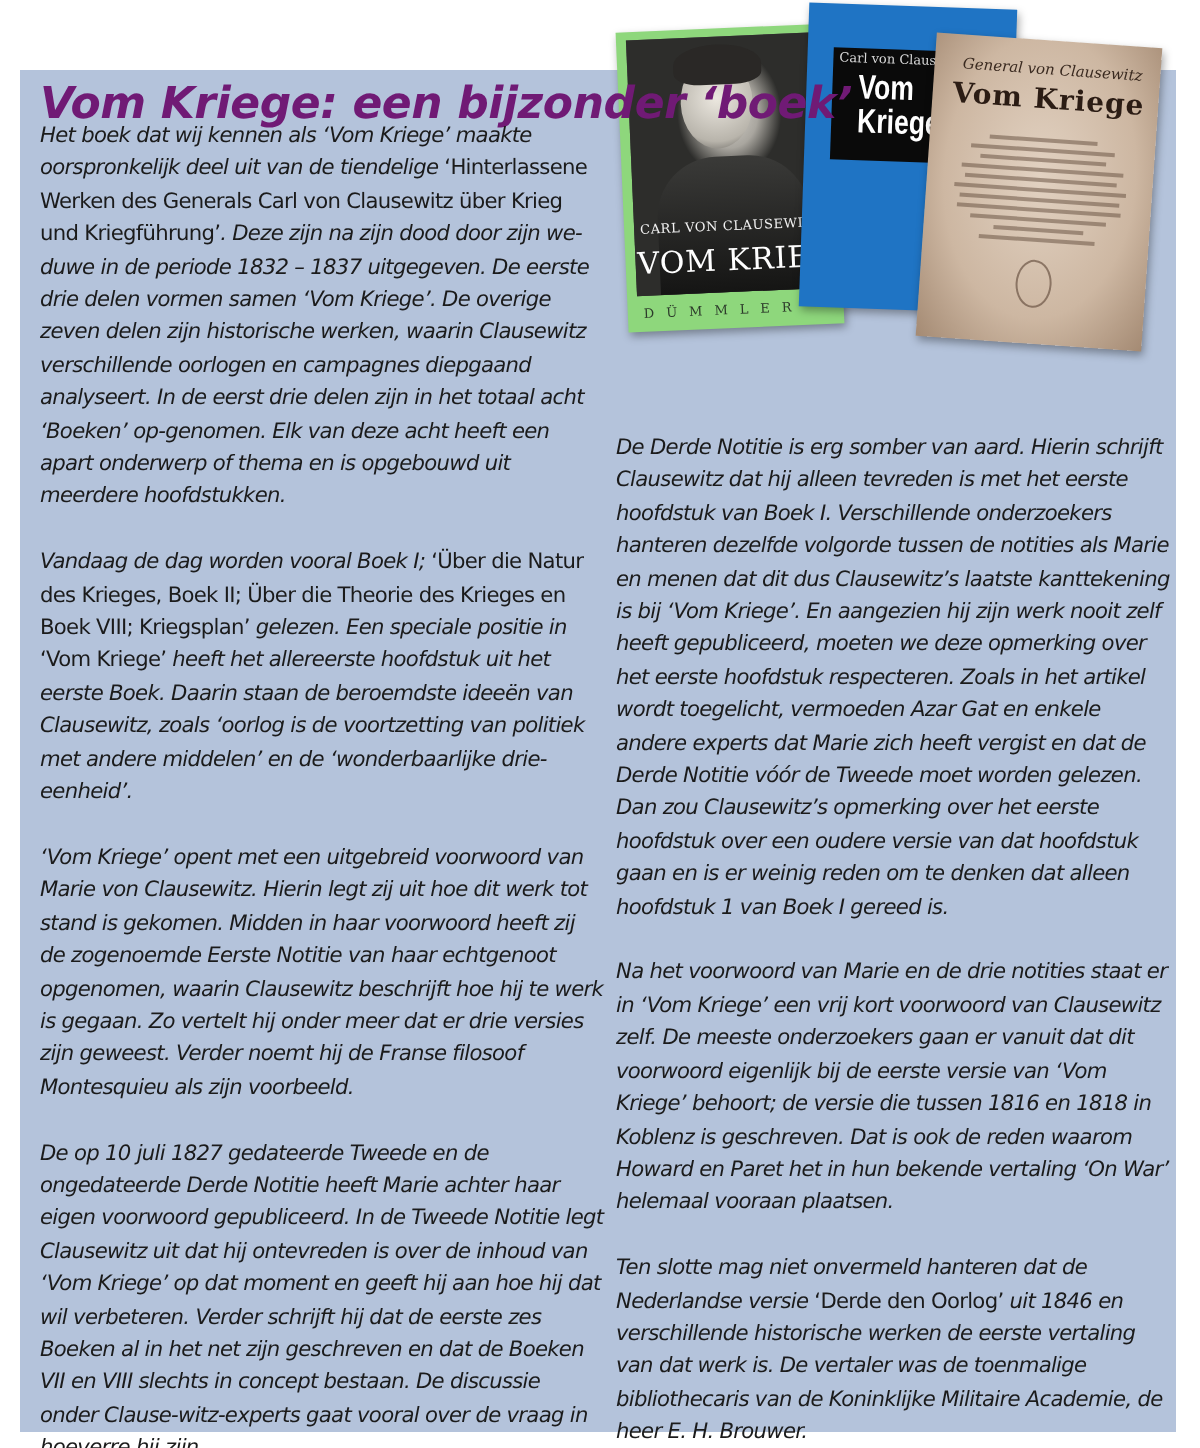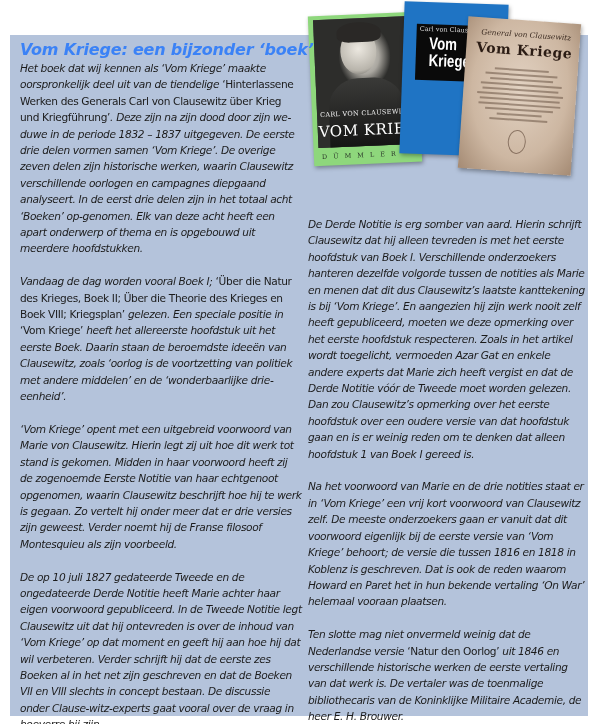--- a/index.html
+++ b/index.html
@@ -7,21 +7,21 @@
     width: 600px; height: 724px; background: #ffffff; position: relative; overflow: hidden;
     font-family: "DejaVu Sans", "Liberation Sans", sans-serif;
   }
   .panel {
     position: absolute; left: 10px; top: 35px; width: 578px; height: 681px;
     background: #b4c3db;
   }
   .heading {
     position: absolute; left: 20px; top: 40px; margin: 0;
     font-family: "DejaVu Sans", sans-serif; font-weight: bold; font-style: italic;
-    font-size: 16px; color: #3b82f6; letter-spacing: -0.2px; white-space: nowrap;
+    font-size: 22px; color: #701a75; letter-spacing: -0.2px; white-space: nowrap;
   }
   .col {
     position: absolute; font-family: "DejaVu Sans", sans-serif; font-size: 10.6px;
     line-height: 16.4px; color: #1b1b1b; letter-spacing: -0.35px;
   }
   .col p { margin: 0 0 16.4px 0; }
   .col p.tight { margin-bottom: 0; }
   .col-left { left: 20px; top: 60px; width: 282px; }
   .col-right { left: 308px; top: 216px; width: 280px; }
   .i { font-style: italic; }
@@ -149,15 +149,15 @@
     <span class="i">Vandaag de dag worden vooral Boek I; </span><span class="n">‘Über die Natur des Krieges, Boek II; Über die Theorie des Krieges en Boek VIII; Kriegsplan’</span><span class="i"> gelezen. Een speciale positie in </span><span class="n">‘Vom Kriege’</span><span class="i"> heeft het allereerste hoofdstuk uit het eerste Boek. Daarin staan de beroemdste ideeën van Clausewitz, zoals ‘oorlog is de voortzetting van politiek met andere middelen’ en de ‘wonderbaarlijke drie-eenheid’.</span>
   </p>
   <p class="i">‘Vom Kriege’ opent met een uitgebreid voorwoord van Marie von Clausewitz. Hierin legt zij uit hoe dit werk tot stand is gekomen. Midden in haar voorwoord heeft zij de zogenoemde Eerste Notitie van haar echtgenoot opgenomen, waarin Clausewitz beschrijft hoe hij te werk is gegaan. Zo vertelt hij onder meer dat er drie versies zijn geweest. Verder noemt hij de Franse filosoof Montesquieu als zijn voorbeeld.</p>
   <p class="i tight">De op 10 juli 1827 gedateerde Tweede en de ongedateerde Derde Notitie heeft Marie achter haar eigen voorwoord gepubliceerd. In de Tweede Notitie legt Clausewitz uit dat hij ontevreden is over de inhoud van ‘Vom Kriege’ op dat moment en geeft hij aan hoe hij dat wil verbeteren. Verder schrijft hij dat de eerste zes Boeken al in het net zijn geschreven en dat de Boeken VII en VIII slechts in concept bestaan. De discussie onder Clause-witz-experts gaat vooral over de vraag in hoeverre hij zijn</p>
 </div>
 
 <div class="col col-right">
   <p class="i">De Derde Notitie is erg somber van aard. Hierin schrijft Clausewitz dat hij alleen tevreden is met het eerste hoofdstuk van Boek I. Verschillende onderzoekers hanteren dezelfde volgorde tussen de notities als Marie en menen dat dit dus Clausewitz’s laatste kanttekening is bij ‘Vom Kriege’. En aangezien hij zijn werk nooit zelf heeft gepubliceerd, moeten we deze opmerking over het eerste hoofdstuk respecteren. Zoals in het artikel wordt toegelicht, vermoeden Azar Gat en enkele andere experts dat Marie zich heeft vergist en dat de Derde Notitie vóór de Tweede moet worden gelezen. Dan zou Clausewitz’s opmerking over het eerste hoofdstuk over een oudere versie van dat hoofdstuk gaan en is er weinig reden om te denken dat alleen hoofdstuk 1 van Boek I gereed is.</p>
   <p class="i">Na het voorwoord van Marie en de drie notities staat er in ‘Vom Kriege’ een vrij kort voorwoord van Clausewitz zelf. De meeste onderzoekers gaan er vanuit dat dit voorwoord eigenlijk bij de eerste versie van ‘Vom Kriege’ behoort; de versie die tussen 1816 en 1818 in Koblenz is geschreven. Dat is ook de reden waarom Howard en Paret het in hun bekende vertaling ‘On War’ helemaal vooraan plaatsen.</p>
   <p class="tight">
-    <span class="i">Ten slotte mag niet onvermeld weinig dat de Nederlandse versie </span><span class="n">‘Natur den Oorlog’</span><span class="i"> uit 1846 en verschillende historische werken de eerste vertaling van dat werk is. De vertaler was de toenmalige bibliothecaris van de Koninklijke Militaire Academie, de heer E. H. Brouwer.</span>
+    <span class="i">Ten slotte mag niet onvermeld hanteren dat de Nederlandse versie </span><span class="n">‘Derde den Oorlog’</span><span class="i"> uit 1846 en verschillende historische werken de eerste vertaling van dat werk is. De vertaler was de toenmalige bibliothecaris van de Koninklijke Militaire Academie, de heer E. H. Brouwer.</span>
   </p>
 </div>
 
 </body></html>

